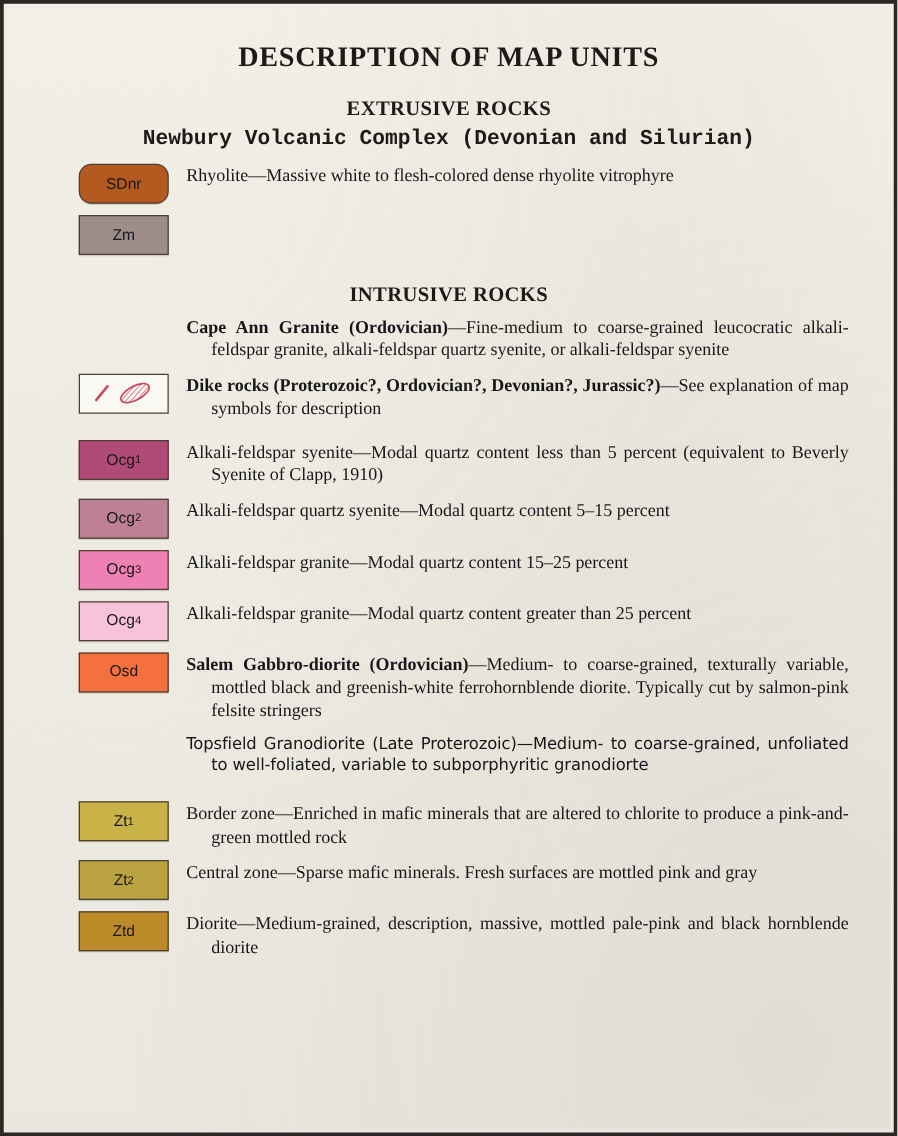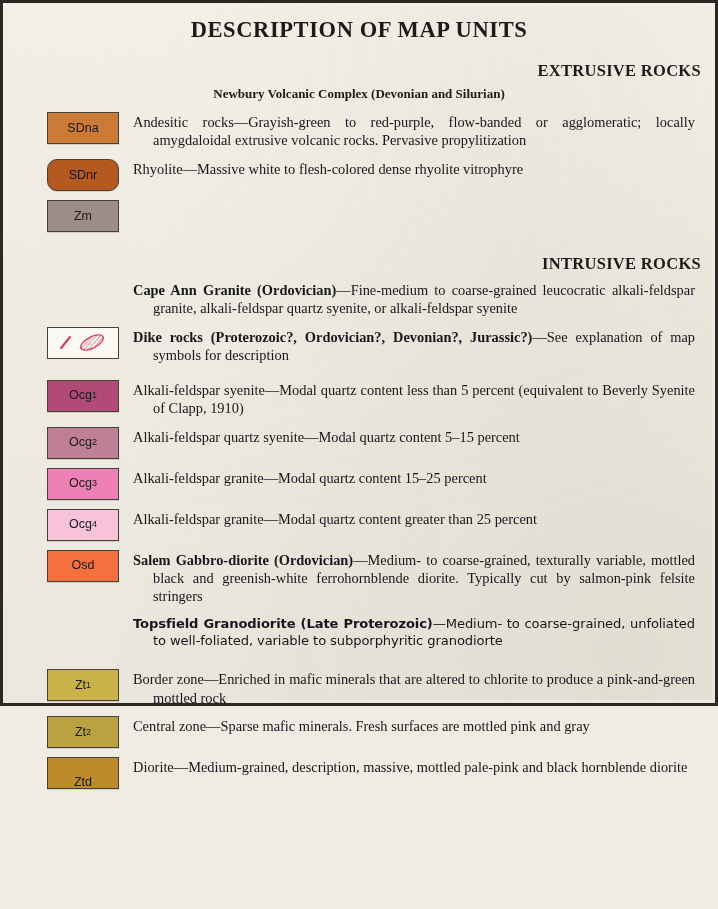--- a/index.html
+++ b/index.html
@@ -4,26 +4,26 @@
 <style>
   html,body{margin:0;padding:0;}
   body{
     width:718px;height:909px;
     background:#efece4;
     font-family:"Liberation Serif", serif;
     overflow:hidden;
   }
   #page{
     position:relative;
-    width:718px;height:706px;
+    width:718px;height:909px;
     box-sizing:border-box;
     background:
       linear-gradient(180deg,#f2efe7 0%,#eeebe2 45%,#eae7de 100%);
     border:3px solid #2a2724;
-    padding:0;
+    padding:16px;
   }
   
   #page:before{
     content:"";position:absolute;inset:3px;pointer-events:none;
     background:
       radial-gradient(ellipse at 12% 8%, rgba(255,255,255,.55), rgba(255,255,255,0) 55%),
       radial-gradient(ellipse at 88% 92%, rgba(160,150,130,.13), rgba(255,255,255,0) 60%),
       radial-gradient(ellipse at 70% 20%, rgba(170,160,140,.08), rgba(255,255,255,0) 50%);
     mix-blend-mode:multiply;opacity:.85;
   }
@@ -32,34 +32,34 @@
   .title{
     text-align:center;
     font-family:"Liberation Serif", serif;
     font-weight:bold;
     font-size:22.5px;
     letter-spacing:.6px;
     color:#1d1b19;
     margin:8px 0 2px 0;
   }
   .section-head{
-    text-align:right;
+    text-align:center;
     font-family:"Liberation Serif", serif;
     font-weight:bold;
     font-size:16.5px;
     letter-spacing:.3px;
     color:#1d1b19;
     margin:18px 0 4px 0;
   }
   .section-head.intrusive{margin:22px 0 6px 0;}
   .group-head{
     text-align:center;
-    font-family:Liberation Serif, serif;
+    font-family:Liberation Mono, monospace;
     font-weight:bold;
-    font-size:13px;
+    font-size:17px;
     color:#1d1b19;
     margin:5px 0 10px 0;
   }
 
   
   .row{
     display:flex;
     align-items:flex-start;
     margin:0 0 9px 0;
   }
@@ -97,21 +97,21 @@
     text-indent:-20px;
     padding-left:20px;
   }
   .desc b{font-weight:bold;}
 
   
   .row.noswatch .swatch-cell{width:116px;}
 
   
   .alt-face{font-family:"DejaVu Sans", sans-serif;font-size:13.1px;letter-spacing:-.1px;}
-  .alt-face b{font-weight:bold;}
+  .alt-face b{font-weight:normal;}
 
   
   .dike-box{
     width:72px;height:32px;
     border:1.6px solid #4a3f33;
     background:#faf8f2;
     box-sizing:border-box;
     position:relative;
   }
   .dike-box svg{position:absolute;left:0;top:0;}
@@ -123,28 +123,20 @@
 <body>
 
 <div id="page" style="background: linear-gradient(rgb(242, 239, 231) 0%, rgb(238, 235, 226) 45%, rgb(234, 231, 222) 100%);">
  <div id="inner">
 
   <div class="title">DESCRIPTION OF MAP UNITS</div>
 
   <div class="section-head">EXTRUSIVE ROCKS</div>
   <div class="group-head">Newbury Volcanic Complex (Devonian and Silurian)</div>
 
-  <div class="row">
-    <div class="swatch-cell">
-      <div class="swatch" id="sw-sdna" style="background: rgb(204, 122, 56);">
-        <span>SDna</span>
-      </div>
-    </div>
-    <div class="desc">Andesitic rocks—Grayish-green to red-purple, flow-banded or agglomeratic; locally amygdaloidal extrusive volcanic rocks. Pervasive propylitization</div>
-  </div>
 
   <div class="row">
     <div class="swatch-cell">
       <div class="swatch" id="sw-sdnr" style="background: rgb(180, 89, 31); border-radius: 10px;">
         <span>SDnr</span>
       </div>
     </div>
     <div class="desc">Rhyolite—Massive white to flesh-colored dense rhyolite vitrophyre</div>
   </div>
 
@@ -253,21 +245,21 @@
       <div class="swatch" id="sw-zt2" style="background: rgb(185, 162, 63);">
         <span>Zt</span>
             <sub>2</sub>
       </div>
     </div>
     <div class="desc">Central zone—Sparse mafic minerals. Fresh surfaces are mottled pink and gray</div>
   </div>
 
   <div class="row">
     <div class="swatch-cell">
-      <div class="swatch" id="sw-ztd" style="background: rgb(189, 140, 42); align-items: flex-end;">
+      <div class="swatch" id="sw-ztd" style="background: rgb(189, 140, 42);">
         <span>Ztd</span>
       </div>
     </div>
     <div class="desc">Diorite—Medium-grained, description, massive, mottled pale-pink and black hornblende diorite</div>
   </div>
 
  </div>
 </div>
 
 </body></html>

